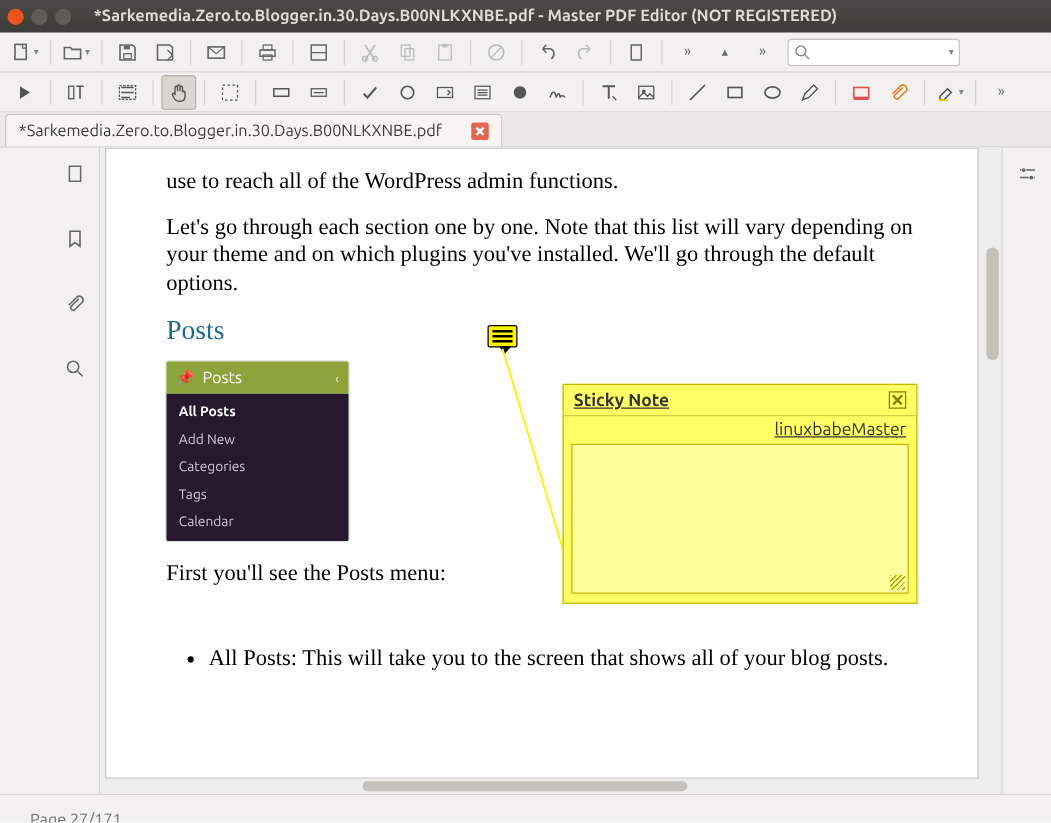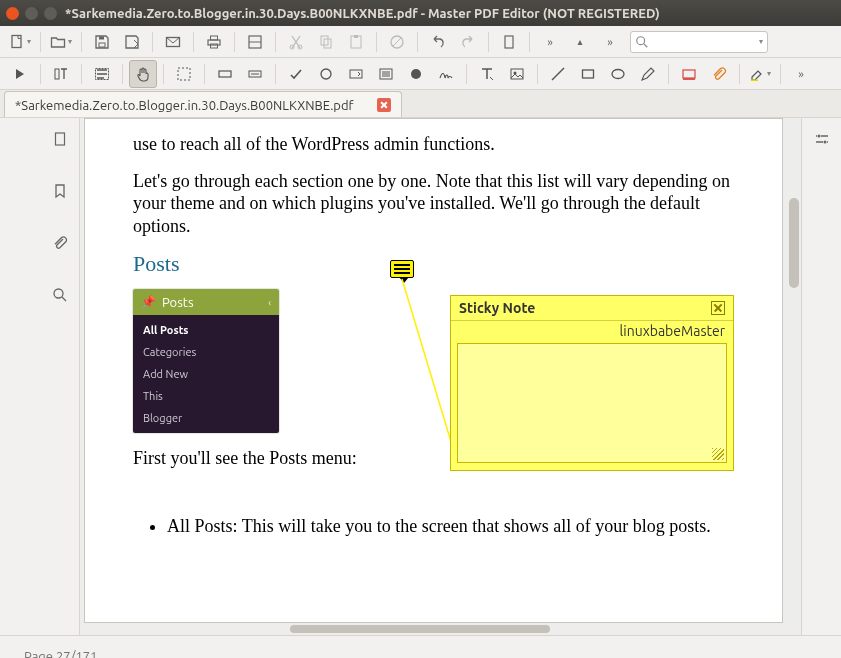--- a/index.html
+++ b/index.html
@@ -1,19 +1,19 @@
 <!DOCTYPE html>
 <html><head>
 <meta charset="utf-8">
 <style>
   * { box-sizing: border-box; margin: 0; padding: 0; }
   body { width: 841px; height: 658px; font-family: Ubuntu, "Segoe UI", sans-serif; background: #f2f1f0; overflow: hidden; position: relative; font-size: 13px; color: #3c3b37; }
 
   
-  .titlebar { height: 26px; background: linear-gradient(#4c4b46,#3c3b37); display: flex; align-items: center; padding: 12px 6px; gap: 8px; }
+  .titlebar { height: 26px; background: linear-gradient(#4c4b46,#3c3b37); display: flex; align-items: center; padding: 12px 6px; gap: 18px; }
   .wbtns { display: flex; gap: 6px; }
   .wbtn { width: 13px; height: 13px; border-radius: 50%; }
   .wbtn.close { background: #e95420; }
   .wbtn.minmax { background: #5e5d58; }
   .title-text { color: #dfdbd2; font-weight: bold; font-size: 13px; }
 
   
   .toolbar { height: 32px; border-bottom: 1px solid #d8d5d0; display: flex; align-items: center; padding: 0 6px; gap: 2px; }
   .tbtn { width: 28px; height: 28px; display: flex; align-items: center; justify-content: center; border-radius: 3px; color: #555; font-size: 15px; }
   .tbtn.disabled { color: #bbb; }
@@ -396,38 +396,38 @@
       <h3 class="posts">Posts</h3>
 
       <div class="posts-menu">
         <div class="hdr">
             <span class="pin">📌</span>
             <span>Posts</span>
             <span class="car">‹</span>
           </div>
         <div class="body">
           <div class="item sel">All Posts</div>
+          <div class="item">Add New</div>
           <div class="item">Categories</div>
-          <div class="item">Add New</div>
-          <div class="item">This</div>
-          <div class="item">Blogger</div>
+          <div class="item">Tags</div>
+          <div class="item">Calendar</div>
         </div>
       </div>
 
       <p style="margin-top:14px">First you'll see the Posts menu:</p>
 
       <ul class="blist">
         <li><span class="bold">All Posts:</span><span> This will take you to the screen that shows all of your blog posts.</span></li>
       </ul>
 
       <svg class="connector" style="left:312px; top:158px; width:80px; height:200px;">
         <line x1="5" y1="2" x2="58" y2="178" stroke="#fff100" stroke-width="1.5"></line>
       </svg>
 
-      <div class="sticky" style="left:365px; top:176px;">
+      <div class="sticky" style="left:365px; top:188px;text-decoration:underline;">
         <div class="shead">
           <span>Sticky Note</span>
           <span class="sx"></span>
         </div>
         <div class="srow2">
           <span>linuxbabe</span>
           <span class="opts">Master</span>
         </div>
         <div class="tarea">
           <textarea style=""></textarea>

